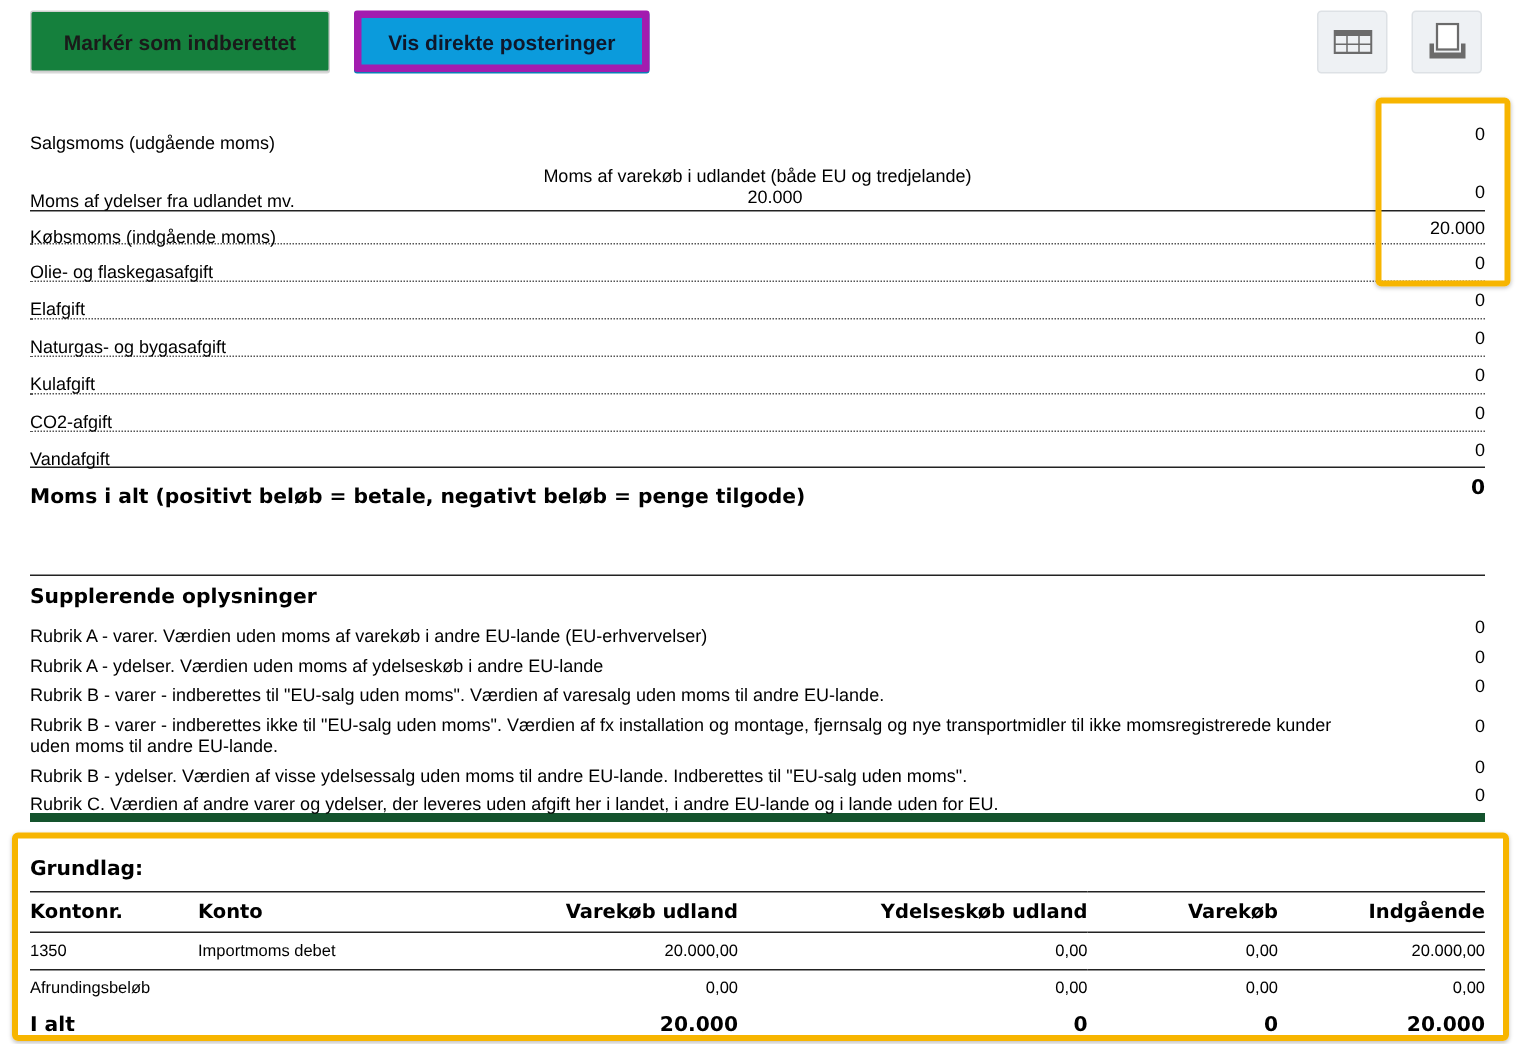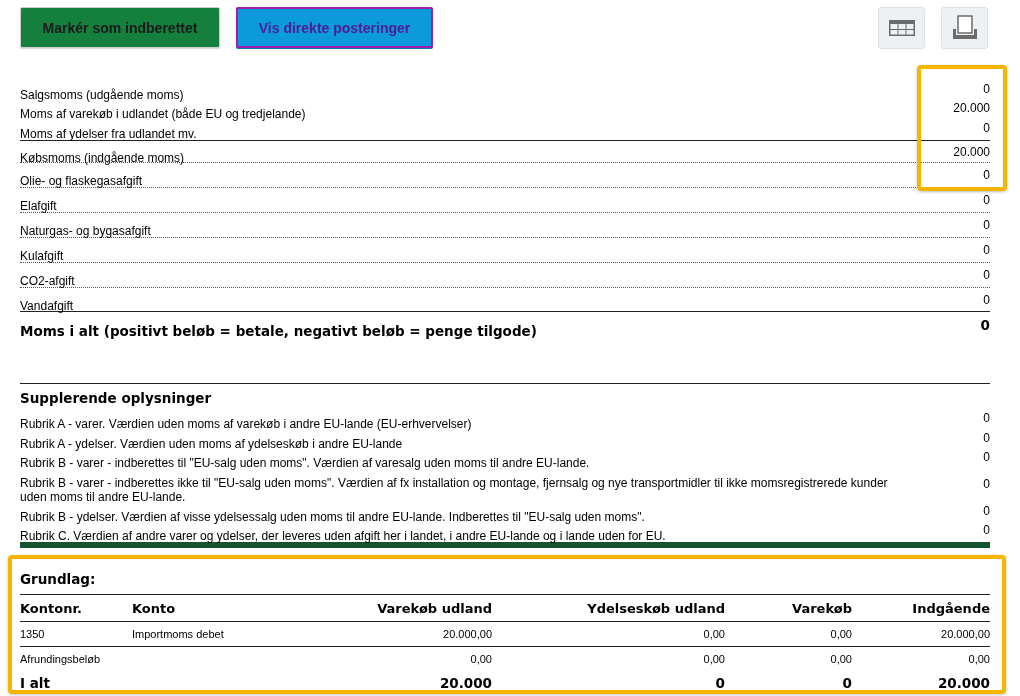--- a/index.html
+++ b/index.html
@@ -2,21 +2,21 @@
 <html><head>
   <meta charset="utf-8">
   <style>
     * { box-sizing: border-box; margin: 0; padding: 0; }
     html, body { width: 1020px; height: 696px; background: #ffffff; overflow: hidden; }
     body { font-family: "Liberation Sans", sans-serif; font-size: 12px; color: #000; position: relative; }
 
     .toolbar { position: absolute; left: 20px; top: 7px; width: 970px; height: 42px; }
     .btn { position: absolute; top: 0; height: 41px; border-radius: 2px; font-weight: bold; font-size: 14px; display: flex; align-items: center; justify-content: center; cursor: pointer; }
     .btn-secondary { left: 0; width: 200px; background: #15803d; border: 1px solid #cfcfcf; color: #1a1a1a; box-shadow: 0 1px 0 #d8d8d8; }
-    .btn-primary { left: 216px; width: 197px; background: #0b9bdc; border: 2px solid #a21caf; color: #4c1d95; box-shadow: 0 1px 0 #0a7fb5; }
+    .btn-primary { left: 216px; width: 197px; background: #0b9bdc; border: 5px solid #a21caf; color: #0f172a; box-shadow: 0 1px 0 #0a7fb5; }
     .icon-btn { position: absolute; top: 0; width: 47px; height: 42px; background: #eef1f4; border: 1px solid #dde1e5; border-radius: 3px; display: flex; align-items: center; justify-content: center; cursor: pointer; }
     .icon-btn.grid { left: 858px; }
     .icon-btn.print { left: 921px; }
 
     .section { position: absolute; left: 20px; width: 970px; }
     .row { display: flex; justify-content: space-between; align-items: center; font-size: 12px; line-height: 14px; }
     .row .lbl { flex: 1; margin-top: 12px; }
     .row .val { text-align: right; min-width: 60px; }
 
     .dotted { border-bottom: 1px dotted #555; gap: 48px; }
@@ -56,21 +56,21 @@
       <path d="M2 14 L2 24 L26 24 L26 14 L23 14 L23 20 L5 20 L5 14 Z" fill="#6b6b6b"></path>
     </svg>
   </div>
 </div>
 
 <div class="section" style="top:79px;">
   <div class="row" style="height:19px;">
     <span class="lbl">Salgsmoms (udgående moms)</span>
     <span class="val">0</span>
   </div>
-  <div class="row" style="height:20px;">
+  <div class="row" style="height:20px;flex-direction:column;">
     <span class="lbl">Moms af varekøb i udlandet (både EU og tredjelande)</span>
     <span class="val">20.000</span>
   </div>
   <div class="row solid" style="height:23px; padding-bottom:3px;">
     <span class="lbl">Moms af ydelser fra udlandet mv.</span>
     <span class="val">0</span>
   </div>
   <div class="row dotted" style="height:22px;">
     <span class="lbl">Købsmoms (indgående moms)</span>
     <span class="val">20.000</span>

